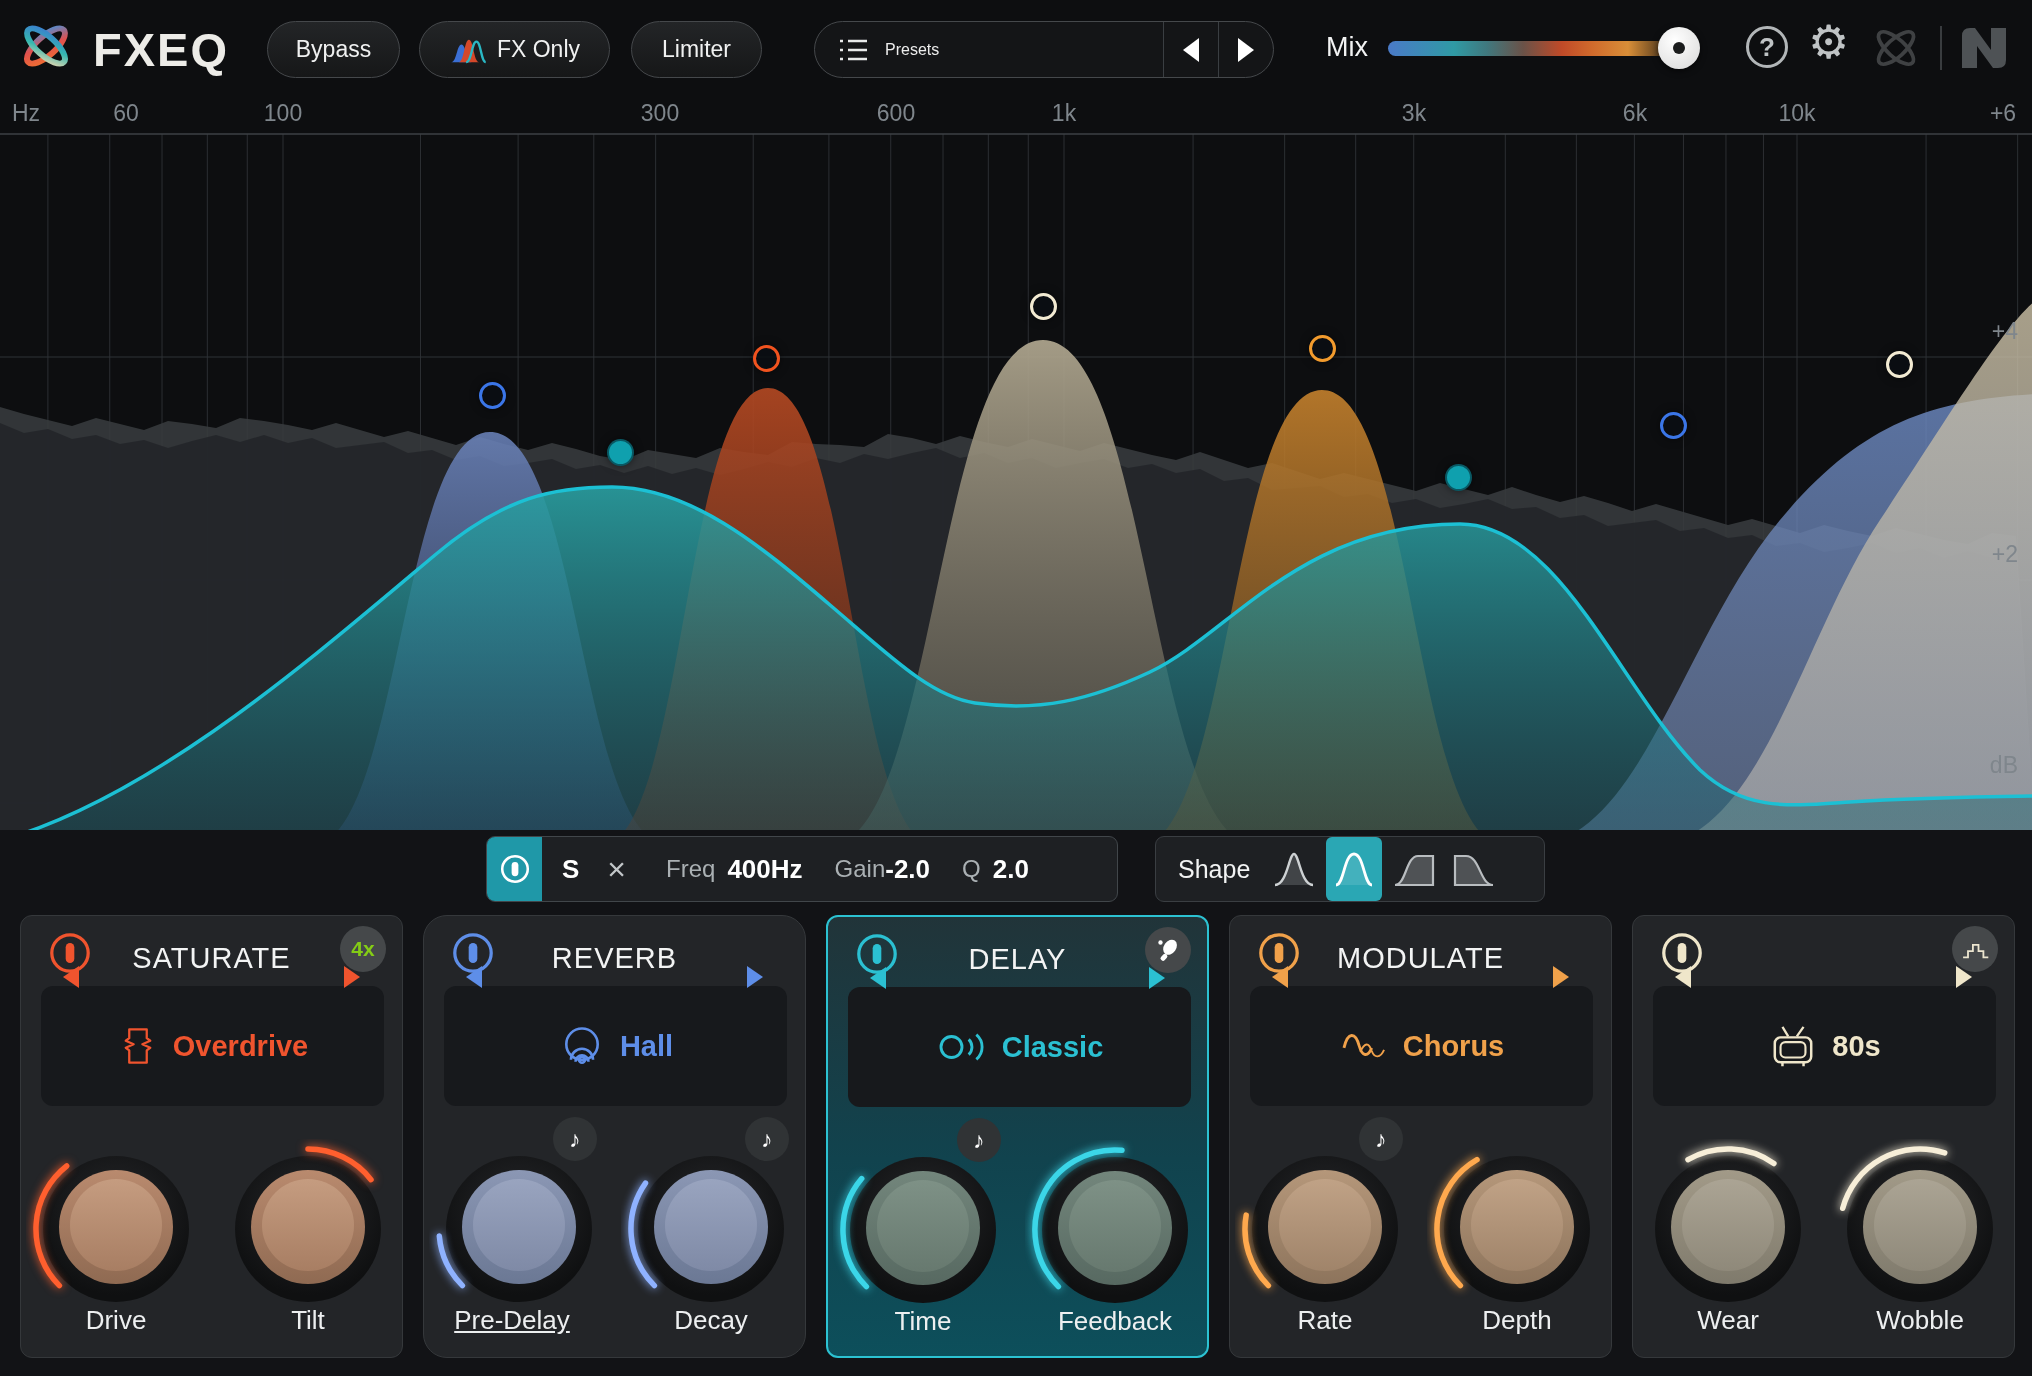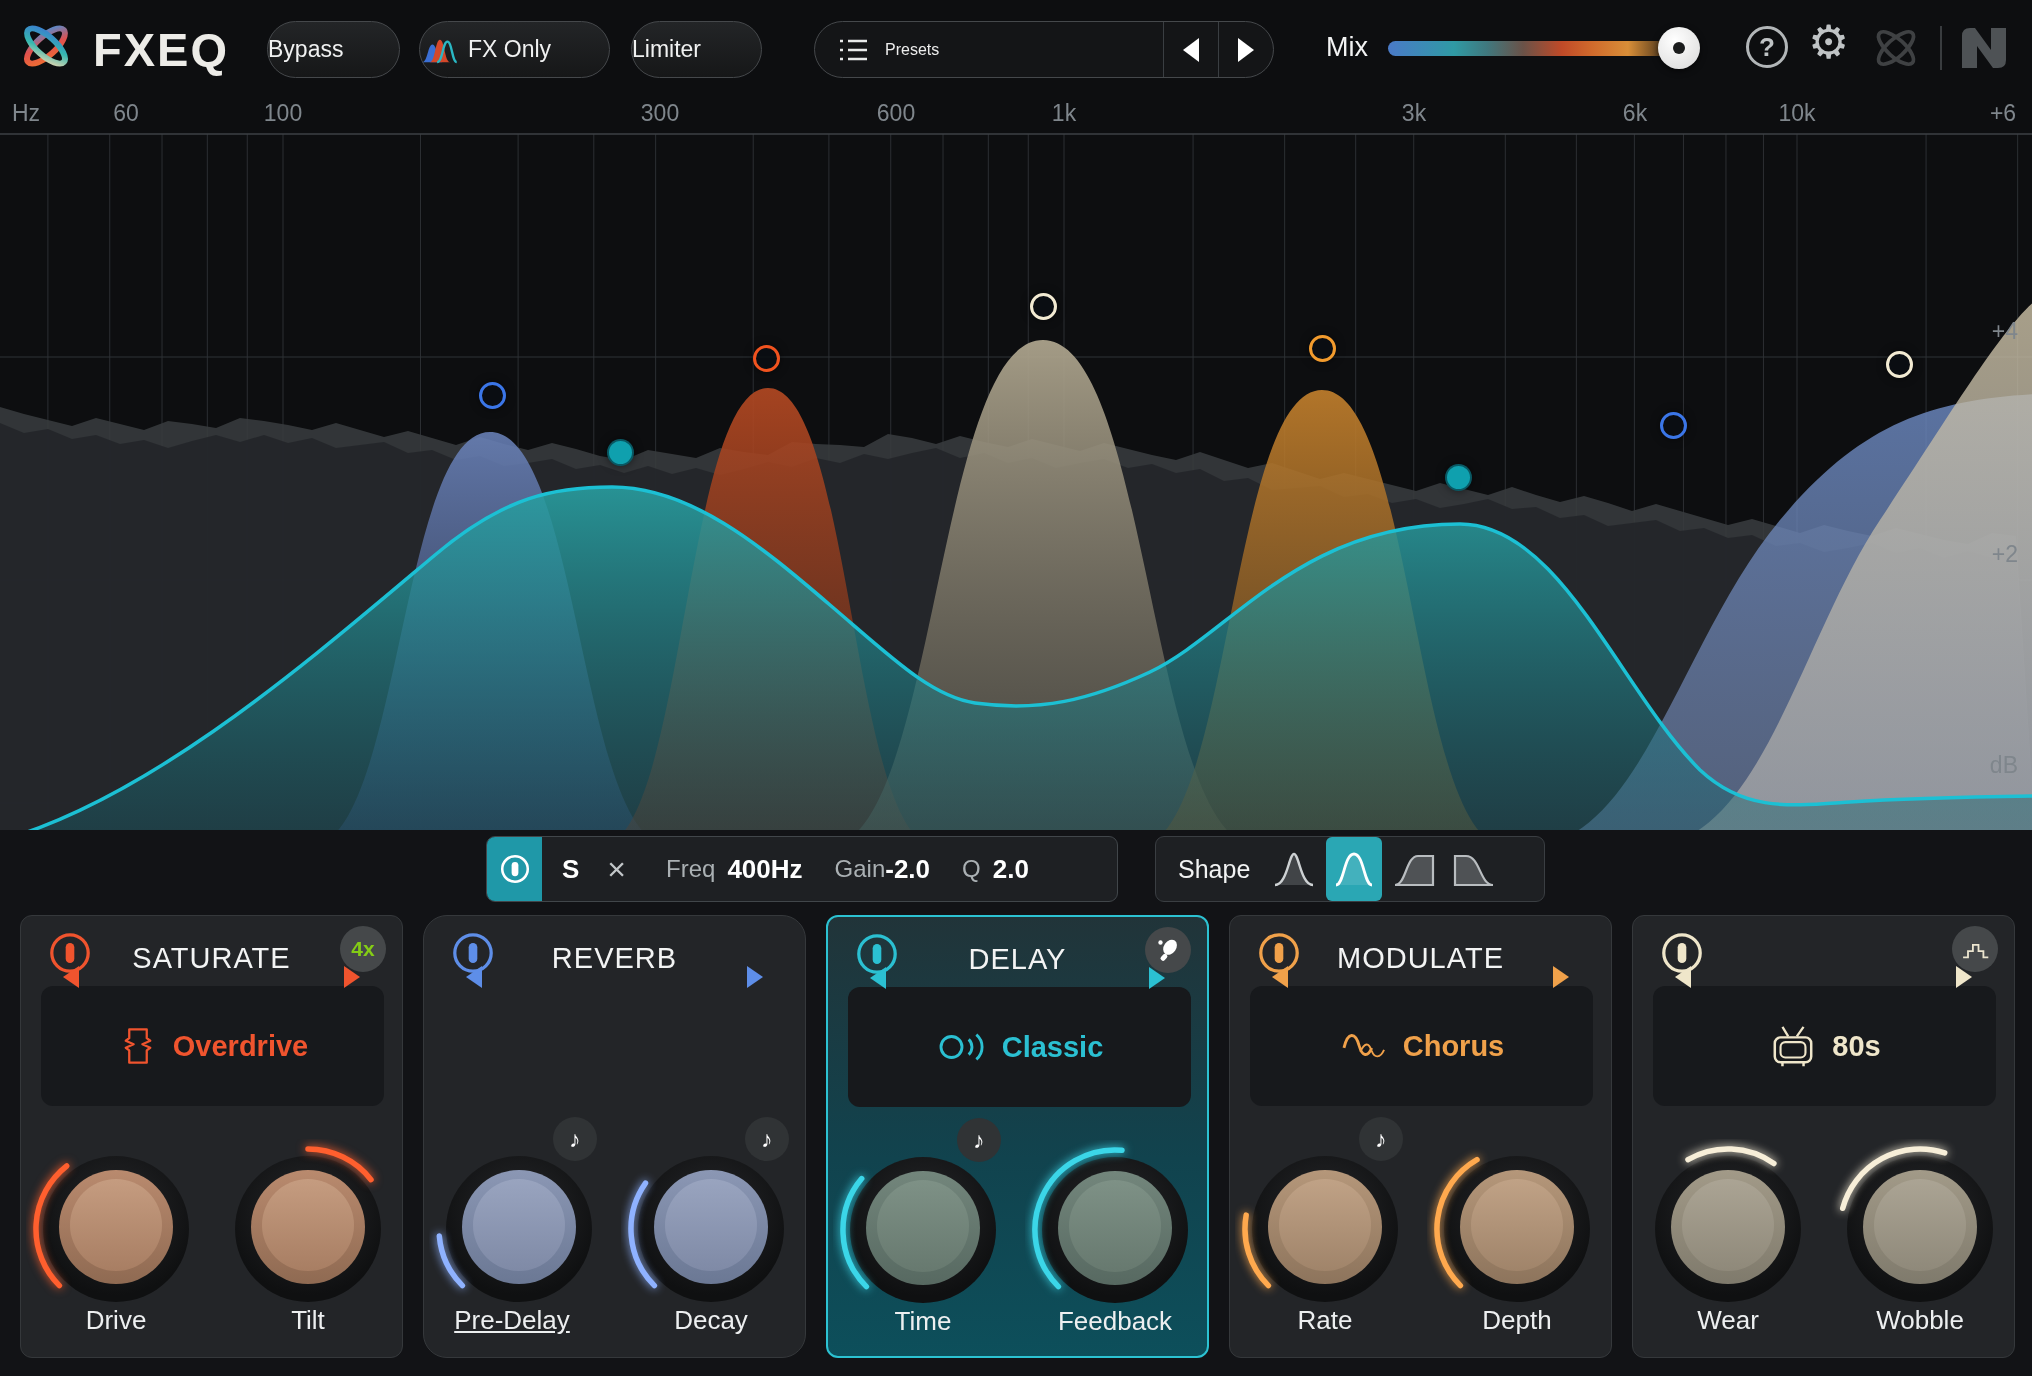--- a/index.html
+++ b/index.html
@@ -1,21 +1,21 @@
 <!DOCTYPE html>
 <html><head>
 <meta charset="utf-8">
 <style>
   html,body{margin:0;padding:0;}
   body{width:2032px;height:1376px;background:#0d0e10;position:relative;overflow:hidden;
        font-family:"Liberation Sans",sans-serif;color:#ececec;-webkit-font-smoothing:antialiased;}
   #app{position:absolute;inset:0;}
   
   .pill{position:absolute;top:21px;height:57px;border-radius:29px;border:1.5px solid #45484b;
-        background:linear-gradient(180deg,#232527,#161718);display:flex;align-items:center;
+        background:linear-gradient(180deg,#232527,#161718);display:flex;align-items:center;justify-content:center;
         gap:10px;color:#f0f1f1;font-size:23px;box-sizing:border-box;}
   #logo{position:absolute;left:20px;top:18px;}
   #app-title{position:absolute;left:93px;top:22px;font-size:47px;font-weight:800;letter-spacing:2px;color:#ecebe7;}
   #presets{position:absolute;left:814px;top:21px;width:460px;height:57px;border-radius:29px;
            border:1.5px solid #45484b;background:#141517;display:flex;align-items:center;box-sizing:border-box;}
   #presets .sep{width:1px;height:100%;background:#3a3e42;}
   #presets .navbtn{width:54px;height:100%;display:flex;align-items:center;justify-content:center;cursor:pointer;}
   .tri-l{width:0;height:0;border-top:12px solid transparent;border-bottom:12px solid transparent;border-right:16px solid #fff;}
   .tri-r{width:0;height:0;border-top:12px solid transparent;border-bottom:12px solid transparent;border-left:16px solid #fff;}
   #mix-label{position:absolute;left:1326px;top:32px;font-size:27px;color:#f2f3f3;}
@@ -330,20 +330,31 @@
           </svg>
         </div>
         <div class="k-label" style="left: 287px; top: 389px;">Tilt</div>
       </div>
       <div class="panel" style="left: 423px; border-radius: 24px;">
         <div class="p-power"><svg width="46" height="46" viewBox="0 0 48 48">
             <circle cx="24" cy="24" r="19" fill="none" stroke="#5e8ee8" stroke-width="3.4"></circle>
             <rect x="19.5" y="13.5" width="9" height="21" rx="4.5" fill="#5e8ee8"></rect>
           </svg></div>
         <div class="p-title">REVERB</div>
+        <div class="p-selector">
+          <span style="line-height:0"><svg width="48" height="48" viewBox="0 0 52 52">
+              <g fill="none" stroke="#5e8ee8" stroke-width="2.8">
+                <circle cx="26" cy="24" r="17"></circle>
+                <path d="M14,41 a12,12 0 0 1 24,0"></path>
+                <path d="M19,43 a7,7 0 0 1 14,0"></path>
+                <circle cx="26" cy="41" r="3.2"></circle>
+              </g>
+            </svg></span>
+    <span class="sel-label" style="color:#5e8ee8">Hall</span>
+        </div>
         <div class="sel-arrow" style="left: 42px; border-right: 16px solid rgb(94, 142, 232);"></div>
         <div class="sel-arrow" style="right: 42px; border-left: 16px solid rgb(94, 142, 232);"></div>
         <div class="knob" style="left: 5px; top: 223px;">
           <div class="k-ring"></div>
       <div class="k-body" style="background:linear-gradient(180deg,#8b97b4,#6b7894)"></div>
       <div class="k-face" style="background:linear-gradient(180deg,#99a4bf,#7f8aa6)"></div>
           <svg class="k-arc" width="180" height="180" viewBox="0 0 180 180">
             <path d="M33.4,146.6 A80,80 0 0 1 10.3,97.0" fill="none" stroke="#8fb2ff" stroke-width="5.5" stroke-linecap="round" style="filter: drop-shadow(rgb(143, 178, 255) 0px 0px 5px);"></path>
           </svg>
         </div>

